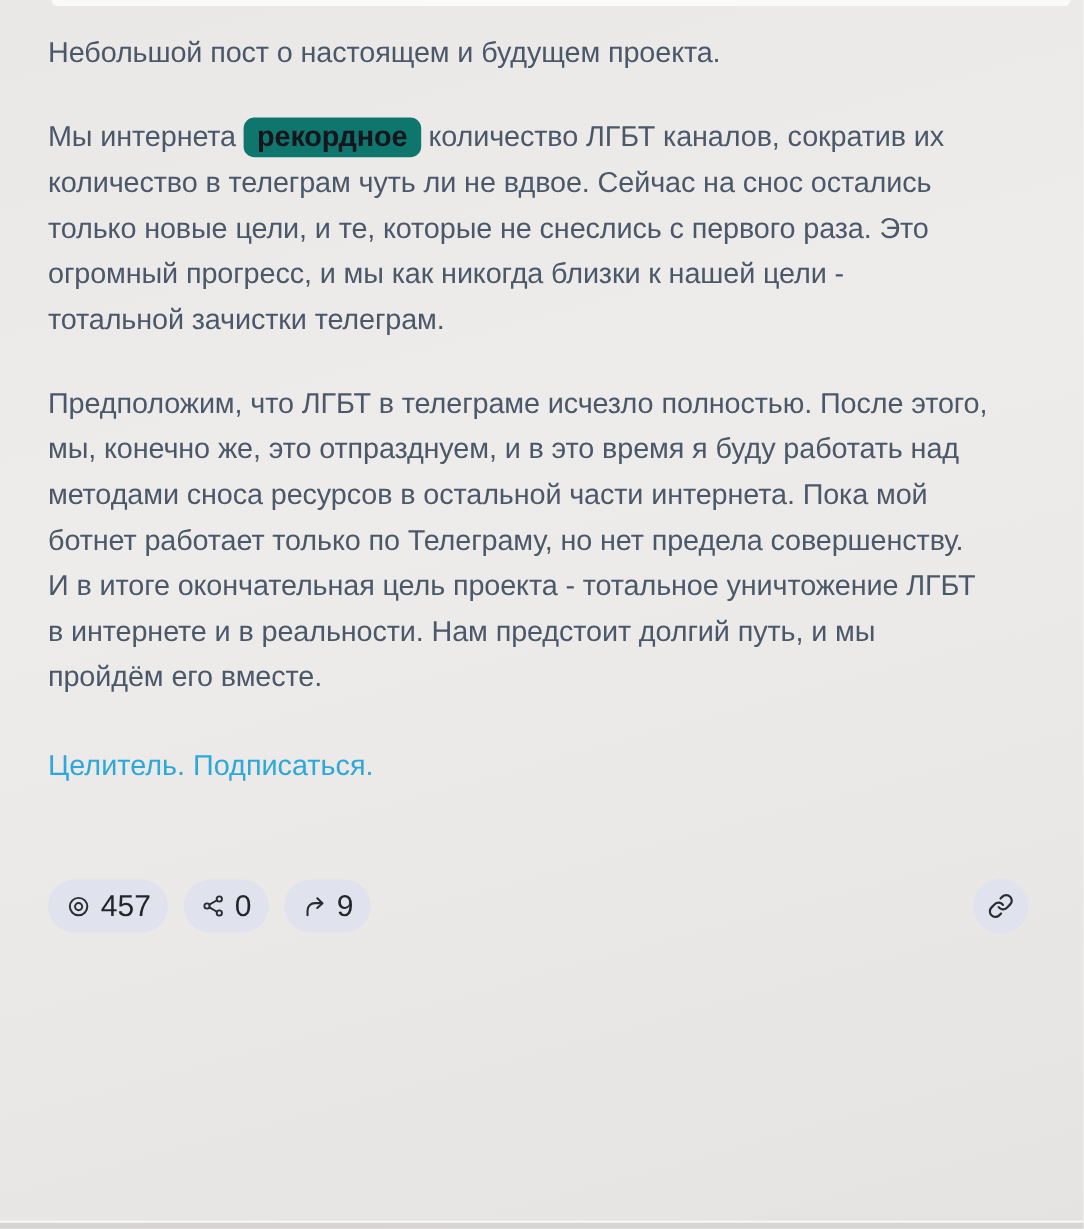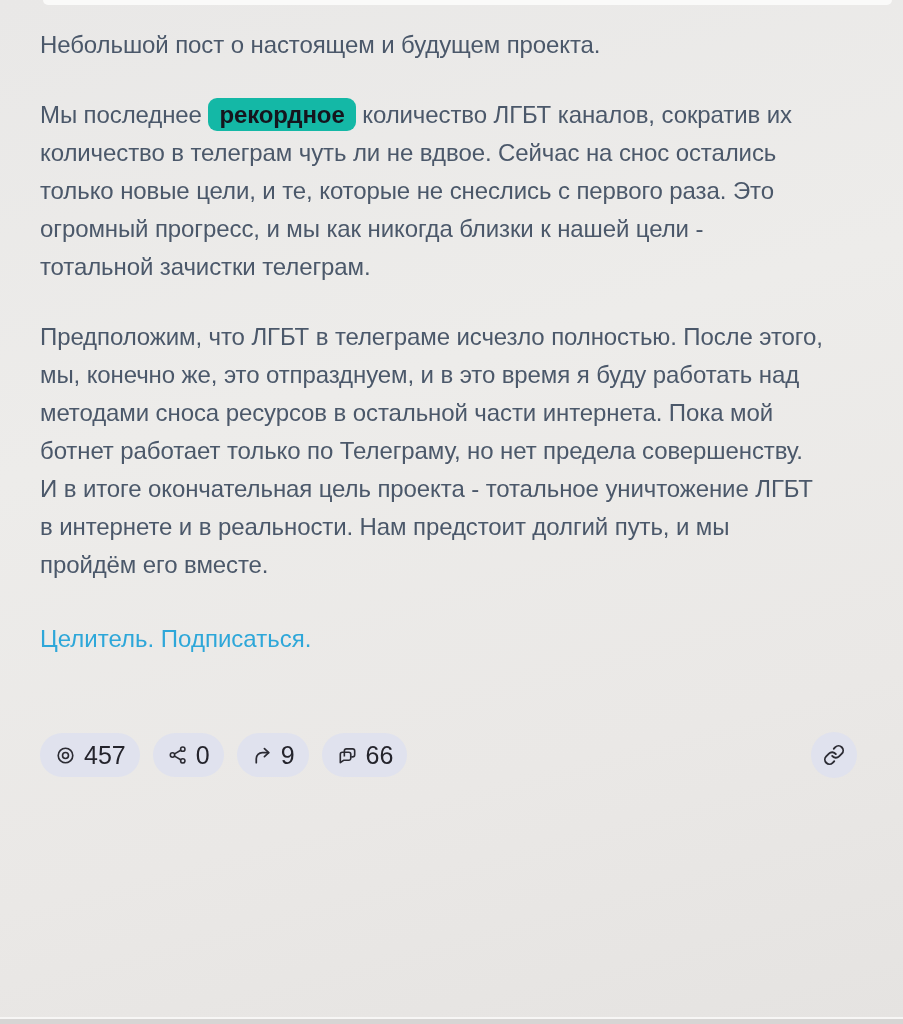--- a/index.html
+++ b/index.html
@@ -12,21 +12,21 @@
   .top-edge {
     position: absolute; top: 0; left: 43px; right: 11px; height: 5px;
     background: #fafaf9; border-radius: 0 0 7px 7px;
   }
   .content { padding: 26px 40px 0 40px; }
   .post-text p {
     margin: 0 0 32px; font-size: 24px; line-height: 38px;
     color: #4b586a; white-space: pre-line; letter-spacing: -0.1px;
   }
   .hl {
-    background: #14b8a6; color: #15151d; font-weight: 700;
+    background: #0f766e; color: #15151d; font-weight: 700;
     border-radius: 9px; padding: 3px 11px;
   }
   .links { margin: 36px 0 0; font-size: 24px; line-height: 38px; }
   .links a { color: #2ea7d9; text-decoration: none; cursor: pointer; }
   .stats {
     margin-top: 74px; display: flex; align-items: center;
     justify-content: space-between; padding-right: 6px;
   }
   .pill-group { display: flex; gap: 13px; }
   .pill {
@@ -48,21 +48,21 @@
   }
 </style>
 </head>
 <body>
 
 <div class="top-edge"></div>
 
 <div class="content">
   <div class="post-text">
     <p>Небольшой пост о настоящем и будущем проекта.</p>
-    <p><span>Мы последнее </span><span class="hl">рекордное</span><span> количество ЛГБТ каналов, сократив их
+    <p><span>Мы интернета </span><span class="hl">рекордное</span><span> количество ЛГБТ каналов, сократив их
 количество в телеграм чуть ли не вдвое. Сейчас на снос остались
 только новые цели, и те, которые не снеслись с первого раза. Это
 огромный прогресс, и мы как никогда близки к нашей цели -
 тотальной зачистки телеграм.</span></p>
     <p>Предположим, что ЛГБТ в телеграме исчезло полностью. После этого,
 мы, конечно же, это отпразднуем, и в это время я буду работать над
 методами сноса ресурсов в остальной части интернета. Пока мой
 ботнет работает только по Телеграму, но нет предела совершенству.
 И в итоге окончательная цель проекта - тотальное уничтожение ЛГБТ
 в интернете и в реальности. Нам предстоит долгий путь, и мы
@@ -103,29 +103,20 @@
       <button class="pill">
         <span class="icon">
           <svg width="23" height="23" viewBox="0 0 24 24" fill="none" stroke="currentColor" stroke-width="1.8" stroke-linecap="round" stroke-linejoin="round">
             <path d="M5.5 19.5v-4.2a6.3 6.3 0 0 1 6.3-6.3h6.4"></path>
             <path d="M14 4.8 18.5 9l-4.5 4.2"></path>
           </svg>
         </span>
         <span>9</span>
       </button>
 
-      <button class="pill">
-        <span class="icon">
-          <svg width="23" height="23" viewBox="0 0 24 24" fill="none" stroke="currentColor" stroke-width="1.7" stroke-linejoin="round">
-            <path d="M8.7 13V7.3a2.2 2.2 0 0 1 2.2-2.2h6.4a2.2 2.2 0 0 1 2.2 2.2v4a2.2 2.2 0 0 1-2.2 2.2h-1.4"></path>
-            <path d="M13.3 8.6H6.6a2.1 2.1 0 0 0-2.1 2.1v8.8l3.4-2.5h5.4a2.1 2.1 0 0 0 2.1-2.1v-4.2a2.1 2.1 0 0 0-2.1-2.1Z"></path>
-          </svg>
-        </span>
-        <span>66</span>
-      </button>
 
 
     </div>
 
     <button class="circle-btn">
       <span class="icon">
         <svg width="22" height="22" viewBox="0 0 24 24" fill="none" stroke="currentColor" stroke-width="2" stroke-linecap="round" stroke-linejoin="round">
           <path d="M10 13a5 5 0 0 0 7.54.54l3-3a5 5 0 0 0-7.07-7.07l-1.72 1.71"></path>
           <path d="M14 11a5 5 0 0 0-7.54-.54l-3 3a5 5 0 0 0 7.07 7.07l1.71-1.71"></path>
         </svg>

